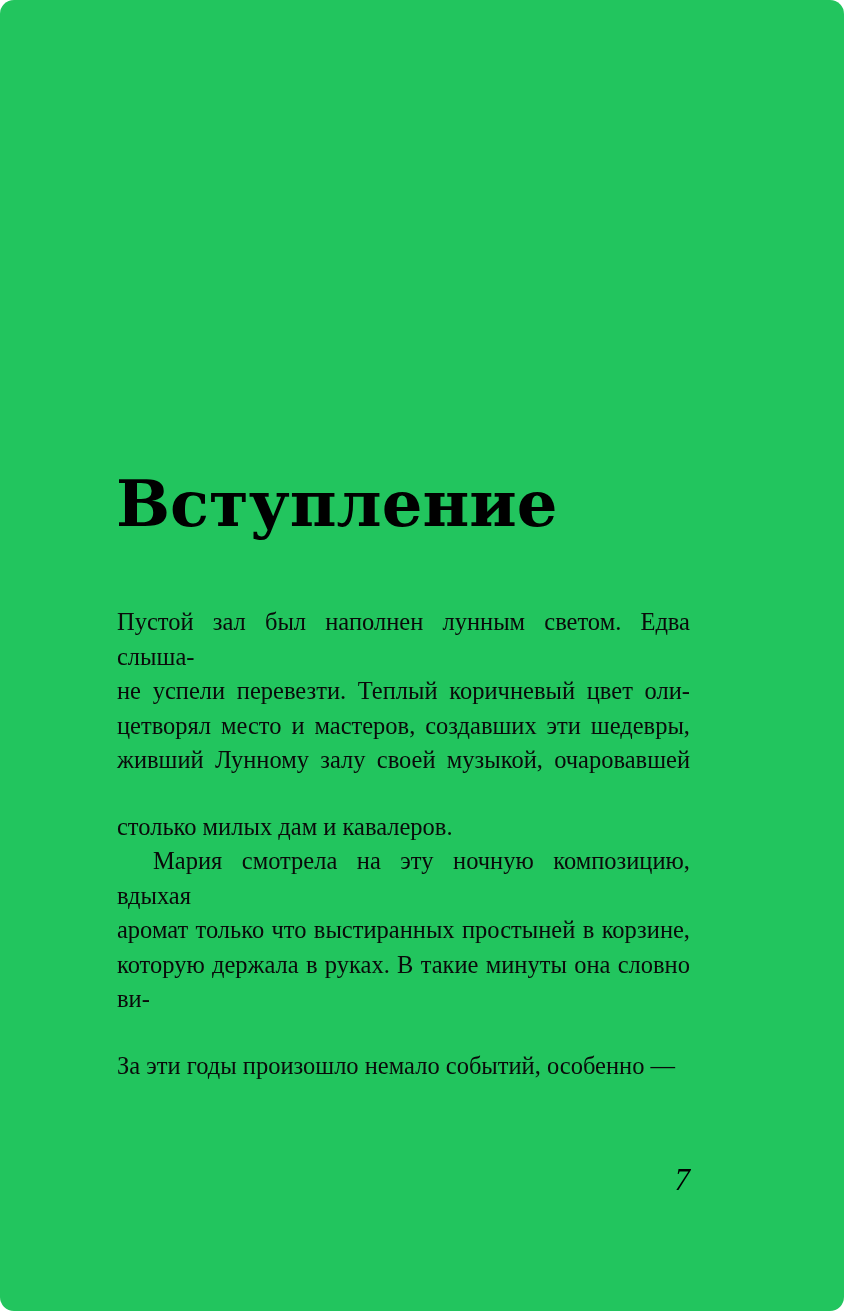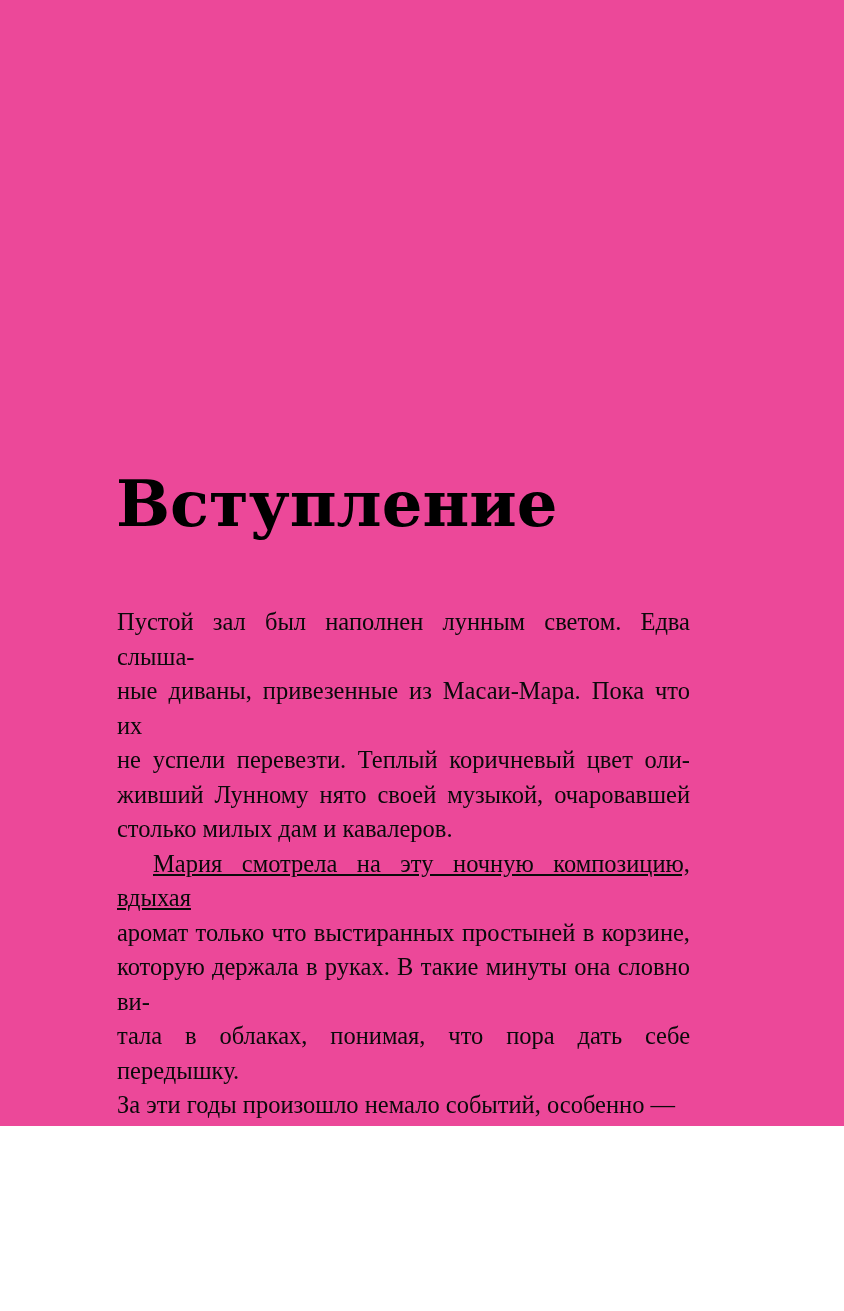--- a/index.html
+++ b/index.html
@@ -3,25 +3,26 @@
 <meta charset="utf-8">
 <style>
   html, body {
     margin: 0;
     padding: 0;
     background: #ffffff;
   }
   .page {
     position: relative;
     width: 844px;
-    height: 1126px;
-    background: #ec4899;
+    height: 1311px;
+    background: #22c55e;
     overflow: hidden;
     font-family: "Liberation Serif", serif;
     color: #0a0a0a;
+    border-radius: 14px;
   }
   .chapter-title {
     position: absolute;
     left: 116px;
     top: 472px;
     margin: 0;
     font-family: "DejaVu Serif", serif;
     font-weight: 700;
     font-size: 64px;
     line-height: 1;
@@ -38,24 +39,24 @@
     line-height: 34.5px;
     color: #0a0a0a;
   }
   .text-line {
     text-align: justify;
     text-align-last: justify;
     white-space: normal;
   }
   .text-line.para-end {
     text-align-last: left;
+    margin-top: 32px;
   }
   .text-line.indent {
     text-indent: 36px;
-    text-decoration: underline;
   }
   .page-number {
     position: absolute;
     left: 117px;
     top: 1163px;
     width: 573px;
     text-align: right;
     font-style: italic;
     font-size: 31px;
     line-height: 1.1;
@@ -63,25 +64,24 @@
   }
 </style>
 </head>
 <body>
 
 <div class="page">
   <h1 class="chapter-title">Вступление</h1>
 
   <div class="body-text">
       <div class="text-line">Пустой зал был наполнен лунным светом. Едва слыша-</div>
-      <div class="text-line">ные диваны, привезенные из Масаи-Мара. Пока что их</div>
       <div class="text-line">не успели перевезти. Теплый коричневый цвет оли-</div>
-      <div class="text-line">живший Лунному нято своей музыкой, очаровавшей</div>
+      <div class="text-line">цетворял место и мастеров, создавших эти шедевры,</div>
+      <div class="text-line">живший Лунному залу своей музыкой, очаровавшей</div>
       <div class="text-line para-end">столько милых дам и кавалеров.</div>
       <div class="text-line indent">Мария смотрела на эту ночную композицию, вдыхая</div>
       <div class="text-line">аромат только что выстиранных простыней в корзине,</div>
       <div class="text-line">которую держала в руках. В такие минуты она словно ви-</div>
-      <div class="text-line">тала в облаках, понимая, что пора дать себе передышку.</div>
       <div class="text-line para-end">За эти годы произошло немало событий, особенно —</div>
     </div>
 
   <div class="page-number">7</div>
 </div>
 
 </body></html>

